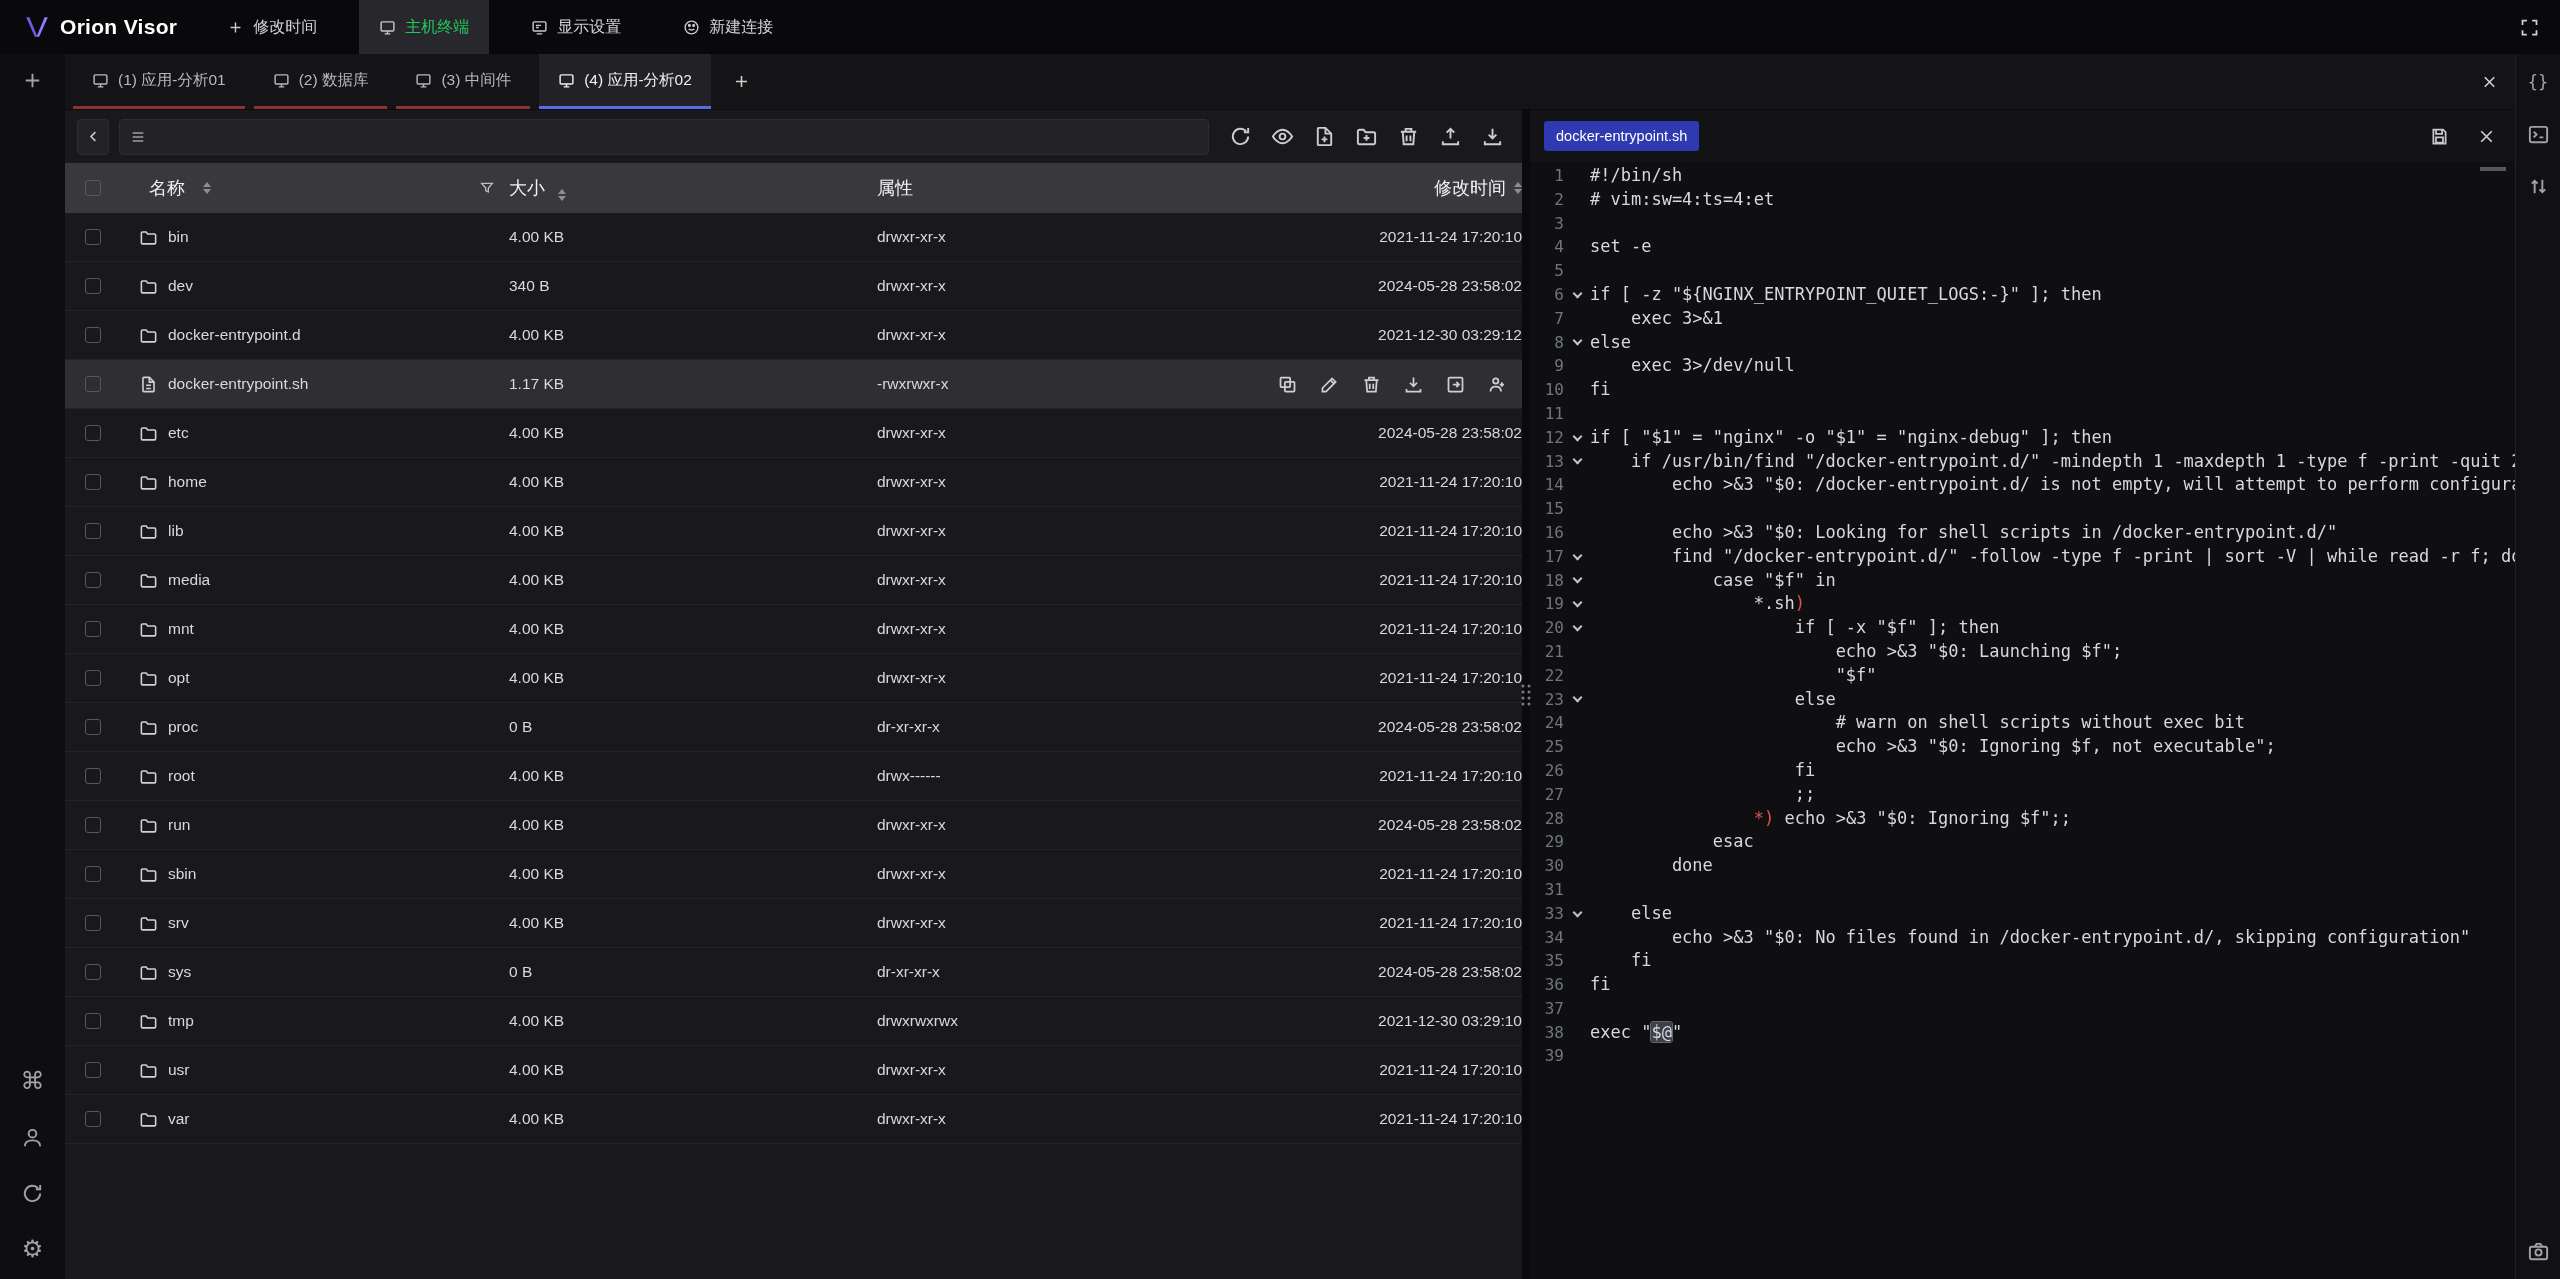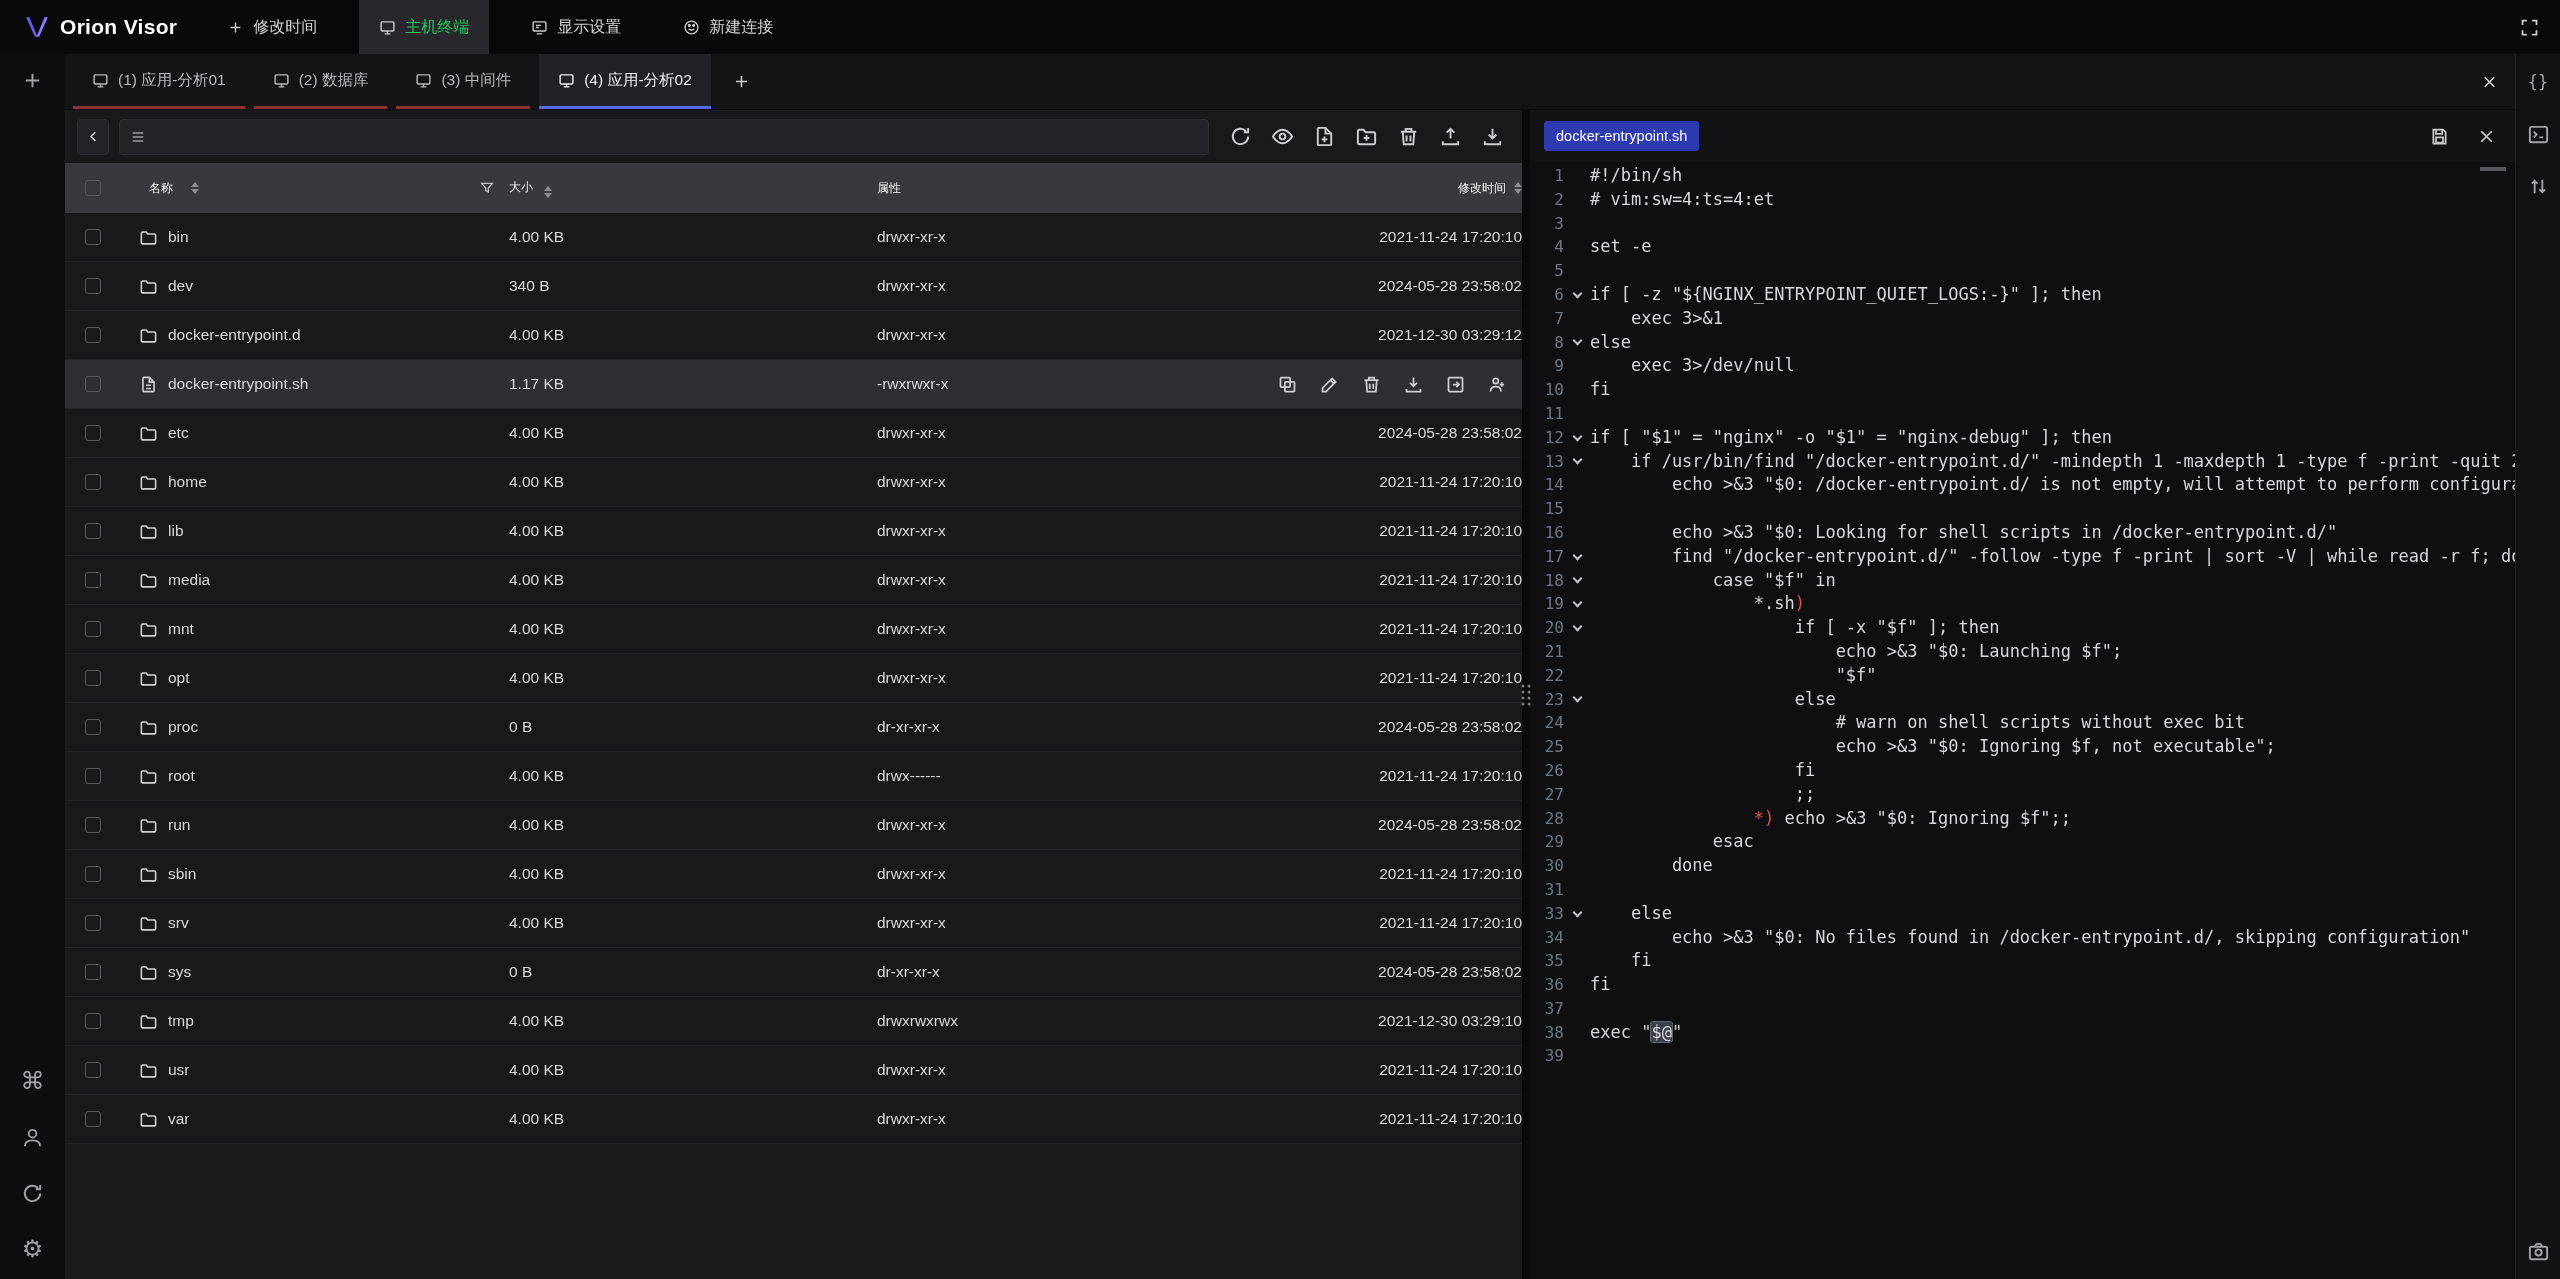--- a/index.html
+++ b/index.html
@@ -68,21 +68,21 @@
                 border-radius:4px; display:flex; align-items:center; padding:0 10px; gap:8px; }
   .path-input svg { width:16px; height:16px; color:#9d9da1; flex:0 0 auto; }
   .path-input input { flex:1; background:transparent; border:none; outline:none; color:#d5d5d8; font-size:15px; }
   .fp-tools { margin-left:auto; display:flex; align-items:center; gap:19px; color:#cdcdd1; }
   .tool-btn { cursor:pointer; }
   .tool-btn svg { width:23px; height:23px; }
 
   
   .ftable { flex:1; overflow:hidden; }
   .fhead, .frow { display:grid; grid-template-columns:56px 388px 368px 400px 1fr; align-items:center; }
-  .fhead { height:50px; background:#39393d; color:#f2f2f2; font-size:12px; }
+  .fhead { height:50px; background:#39393d; color:#f2f2f2; font-size:18px; }
   .frow { height:49px; border-bottom:1px solid #242428; color:#d9d9dc; font-size:15.5px; cursor:pointer; }
   .frow.selected { background:#2e2e33; }
   .c-check { display:flex; justify-content:center; }
   .checkbox { width:16px; height:16px; border:1px solid #57575c; border-radius:3px; cursor:pointer; }
   .c-name { display:flex; align-items:center; gap:10px; padding-left:18px; padding-right:14px; }
   .c-name .ic { width:19px; height:19px; color:#d2d2d6; flex:0 0 auto; }
   .fhead .c-name { padding-left:28px; }
   .funnel { margin-left:auto; color:#bfbfc3; cursor:pointer; }
   .funnel svg { width:16px; height:16px; }
   .sort { display:inline-flex; flex-direction:column; gap:2px; margin-left:8px; cursor:pointer; }

